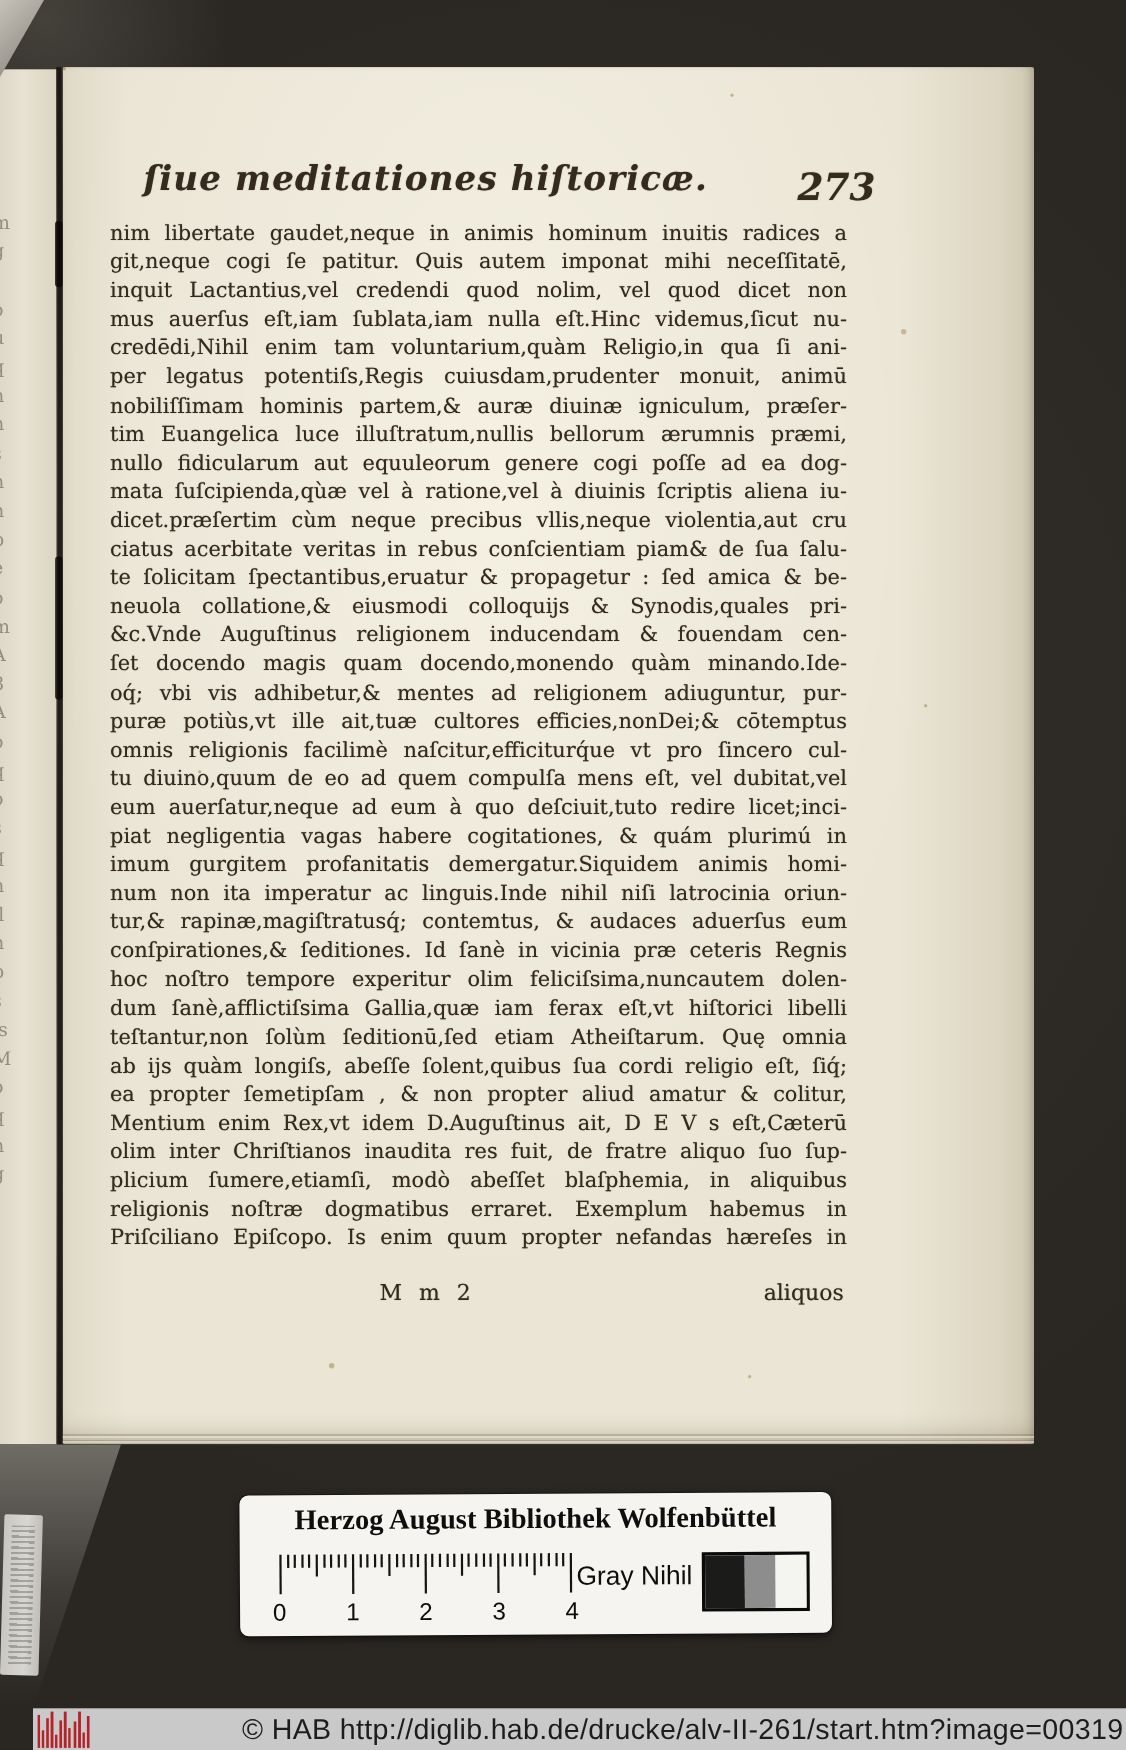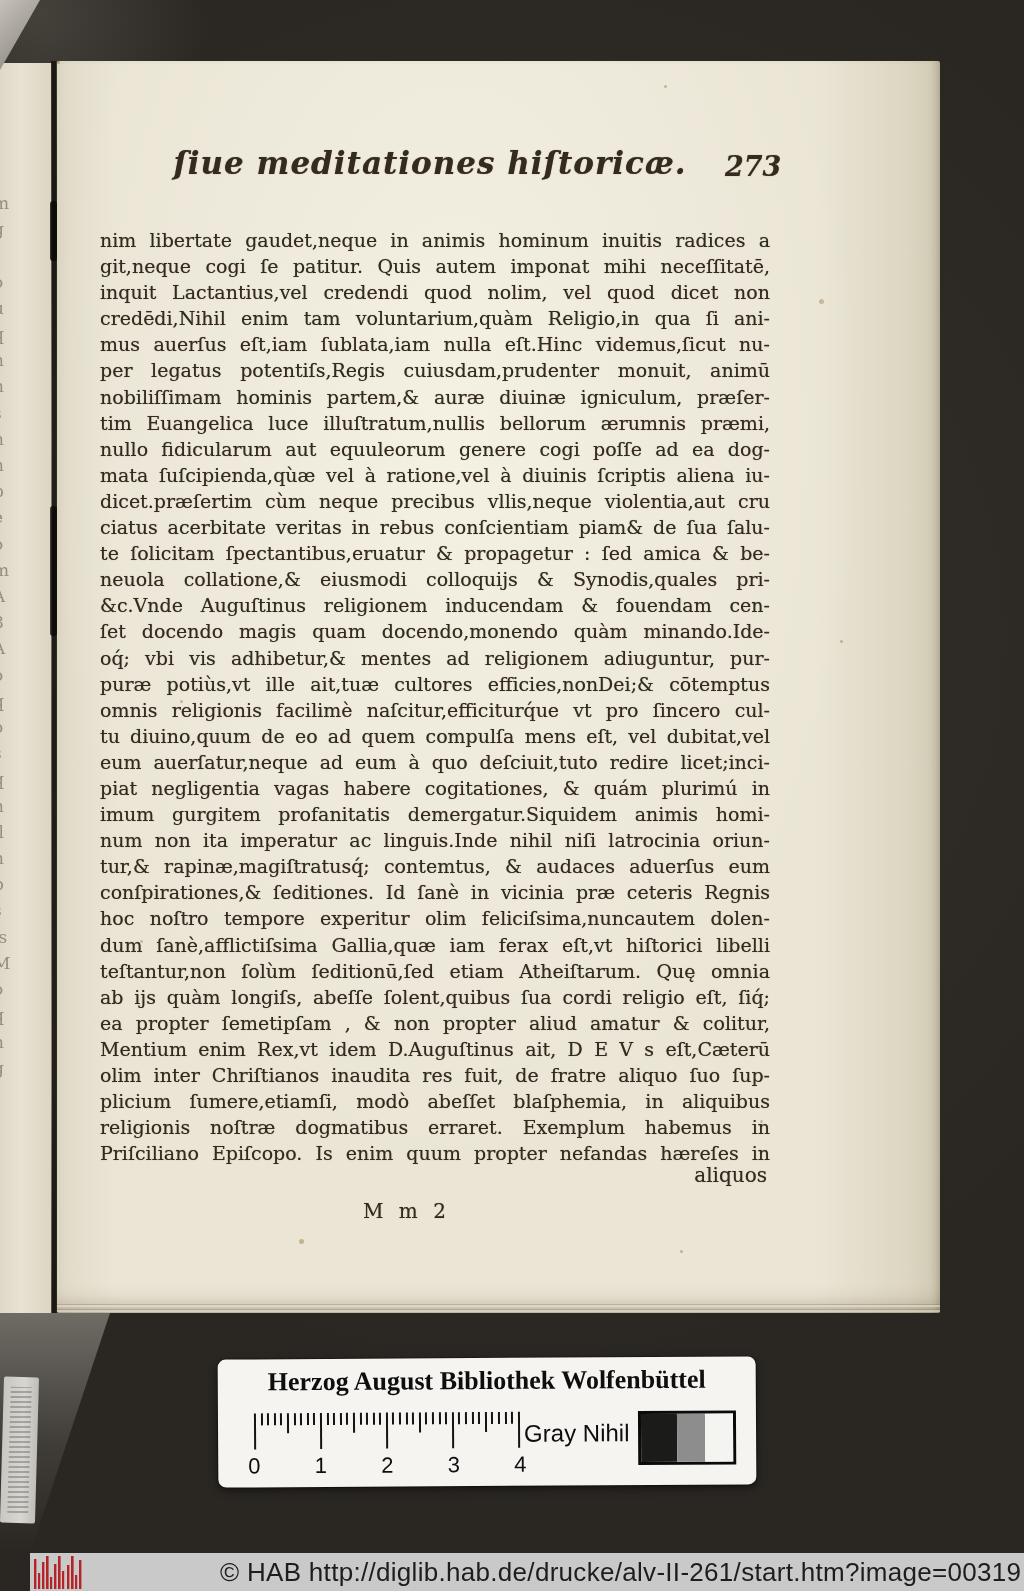--- a/index.html
+++ b/index.html
@@ -39,32 +39,32 @@
   #paper-specks{position:absolute;left:0;top:0;width:3px;height:3px;border-radius:50%;
     background:rgba(160,128,66,.55);
     box-shadow:607px 24px 0 0 rgba(160,128,66,.5), 763px 239px 0 1px rgba(150,118,60,.4),
       123px 639px 0 0 rgba(150,118,60,.45), 783px 579px 0 0 rgba(160,128,66,.5),
       243px 1179px 0 1px rgba(150,118,60,.45), 623px 1189px 0 0 rgba(160,128,66,.5),
       703px 1059px 0 0 rgba(150,118,60,.4), 83px 879px 0 0 rgba(150,118,60,.4),
       333px 339px 0 0 rgba(160,128,66,.35), 533px 779px 0 0 rgba(160,128,66,.35);}
 
   #running-title{position:absolute;left:0;top:84px;width:660px;text-align:center;
     font-style:italic;font-weight:600;font-size:31px;letter-spacing:1px;color:#352a1e;
-    text-shadow:0 0 1px rgba(53,42,30,.5);margin-left:43px;}
-  #page-number{position:absolute;left:668px;top:90px;font-style:italic;font-size:27px;
+    text-shadow:0 0 1px rgba(53,42,30,.5);}
+  #page-number{position:absolute;left:668px;top:90px;font-style:italic;font-size:34px;
     font-weight:600;color:#352a1e;text-shadow:0 0 1px rgba(53,42,30,.5);}
 
   #body-text{position:absolute;left:43px;top:138px;width:670px;
     font-size:19px;line-height:26.1px;color:#33291e;
-    text-shadow:0 0 0.8px rgba(51,41,30,.55);margin-top:28px;}
+    text-shadow:0 0 0.8px rgba(51,41,30,.55);}
   .bodyline{height:26.1px;text-align:justify;text-align-last:justify;white-space:nowrap;overflow:visible;}
 
   #signature-row{position:absolute;left:43px;top:1102px;width:670px;height:26px;font-size:20px;
     color:#33291e;text-shadow:0 0 0.8px rgba(51,41,30,.55);}
-  #signature-mark{position:absolute;left:263px;word-spacing:9px;margin-top:36px;}
+  #signature-mark{position:absolute;left:245px;word-spacing:9px;}
   #catchword{position:absolute;right:3px;text-align:center;}
 
   
   #plastic-corner-tl{position:absolute;left:0;top:0;width:40px;height:70px;
     background:linear-gradient(135deg,#c6c2ba 0,#908c84 80%);
     clip-path:polygon(0 0,100% 0,0 100%);}
   #plastic-corner-bl{position:absolute;left:0;top:1313px;width:110px;height:238px;
     background:linear-gradient(180deg,rgba(168,164,156,.55) 0,rgba(130,127,120,.25) 55%,rgba(130,127,120,0) 100%);
     clip-path:polygon(0 0,100% 0,28% 100%,0 100%);}
   #side-label{position:absolute;left:2px;top:1377px;width:35px;height:146px;
@@ -149,22 +149,22 @@
   <div id="gutter-shadow"></div>
 
   <div id="paper">
     <div id="running-title">ſiue meditationes hiſtoricæ.</div>
     <div id="page-number">273</div>
 
     <div id="body-text">
         <div class="bodyline">nim libertate gaudet,neque in animis hominum inuitis radices a</div>
         <div class="bodyline">git,neque cogi ſe patitur. Quis autem imponat mihi neceſſitatē,</div>
         <div class="bodyline">inquit Lactantius,vel credendi quod nolim, vel quod dicet non</div>
+        <div class="bodyline">mus auerſus eſt,iam ſublata,iam nulla eſt.Hinc videmus,ſicut nu-</div>
         <div class="bodyline">credēdi,Nihil enim tam voluntarium,quàm Religio,in qua ſi ani-</div>
-        <div class="bodyline">mus auerſus eſt,iam ſublata,iam nulla eſt.Hinc videmus,ſicut nu-</div>
         <div class="bodyline">per legatus potentiſs,Regis cuiusdam,prudenter monuit, animū</div>
         <div class="bodyline">nobiliſſimam hominis partem,&amp; auræ diuinæ igniculum, præſer-</div>
         <div class="bodyline">tim Euangelica luce illuſtratum,nullis bellorum ærumnis præmi,</div>
         <div class="bodyline">nullo fidicularum aut equuleorum genere cogi poſſe ad ea dog-</div>
         <div class="bodyline">mata ſuſcipienda,qùæ vel à ratione,vel à diuinis ſcriptis aliena iu-</div>
         <div class="bodyline">dicet.præſertim cùm neque precibus vllis,neque violentia,aut cru</div>
         <div class="bodyline">ciatus acerbitate veritas in rebus conſcientiam piam&amp; de ſua ſalu-</div>
         <div class="bodyline">te ſolicitam ſpectantibus,eruatur &amp; propagetur : ſed amica &amp; be-</div>
         <div class="bodyline">neuola collatione,&amp; eiusmodi colloquijs &amp; Synodis,quales pri-</div>
         <div class="bodyline">&amp;c.Vnde Auguſtinus religionem inducendam &amp; fouendam cen-</div>

